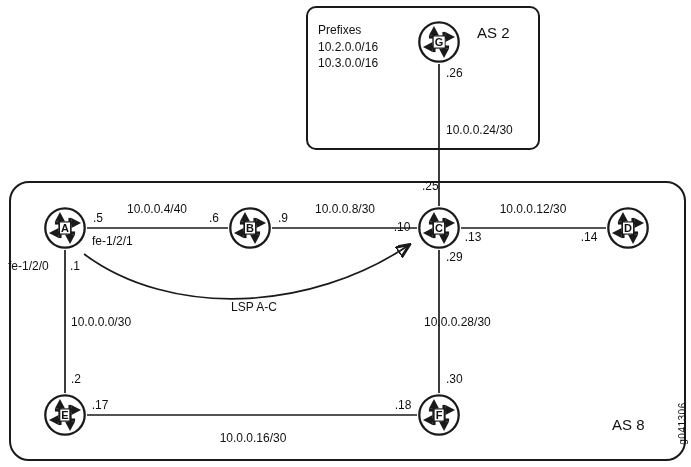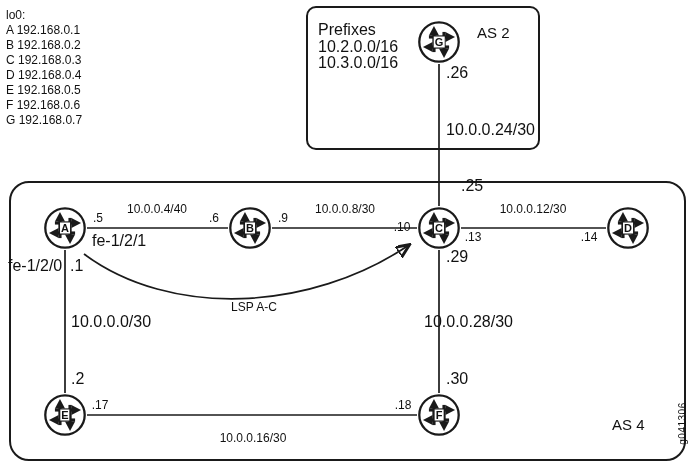--- a/index.html
+++ b/index.html
@@ -12,21 +12,21 @@
   #as1-box{left:9px;top:181px;width:673px;height:276px;border-radius:20px;}
   .wires{position:absolute;left:0;top:0;pointer-events:none;}
   .wires line,.wires path{stroke:#1a1a1a;stroke-width:1.7;fill:none;}
   .router{position:absolute;width:44px;height:44px;}
   .router svg{width:100%;height:100%;display:block;}
   .rletter{
     position:absolute;left:50%;top:50%;transform:translate(-50%,-50%);
     background:#fff;font-size:11px;font-weight:bold;line-height:11px;padding:0 1px;
   }
   .cl{position:absolute;transform:translate(-50%,-50%);white-space:nowrap;font-size:12px;}
-  .ll{position:absolute;transform:translate(0,-50%);white-space:nowrap;font-size:16px;}
+  .ll{position:absolute;transform:translate(0,-50%);white-space:nowrap;font-size:12px;}
   .as-label{font-size:15px;}
   #legend{position:absolute;left:6px;top:8px;font-size:12px;line-height:15px;}
   #watermark{
     position:absolute;left:654px;top:418px;width:56px;text-align:center;
     transform:rotate(-90deg);font-size:10px;letter-spacing:.5px;
   }
 </style>
 </head>
 <body>
 
@@ -107,39 +107,29 @@
       </svg>
     <span class="rletter">F</span>
   </div>
   <div class="router" style="left:417px;top:20px">
     <svg viewBox="0 0 48 48">
         <use href="#router-symbol"></use>
       </svg>
     <span class="rletter">G</span>
   </div>
 
-  <div id="legend">
-    <div>lo0:</div>
-    <div>A 192.168.0.1</div>
-    <div>B 192.168.0.2</div>
-    <div>C 192.168.0.3</div>
-    <div>D 192.168.0.4</div>
-    <div>E 192.168.0.5</div>
-    <div>F 192.168.0.6</div>
-    <div>G 192.168.0.7</div>
-  </div>
 
   <div class="ll" style="left:318px;top:30px">Prefixes</div>
   <div class="ll" style="left:318px;top:47px">10.2.0.0/16</div>
   <div class="ll" style="left:318px;top:63px">10.3.0.0/16</div>
   <div class="ll as-label" style="left:477px;top:32px">AS 2</div>
 
   <div class="ll" style="left:446px;top:73px">.26</div>
   <div class="ll" style="left:446px;top:130px">10.0.0.24/30</div>
-  <div class="ll" style="left:461px;top:186px">.25</div>
+  <div class="ll" style="left:422px;top:186px">.25</div>
 
   <div class="cl" style="left:157px;top:209px">10.0.0.4/40</div>
   <div class="cl" style="left:98px;top:218px">.5</div>
   <div class="cl" style="left:214px;top:218px">.6</div>
 
   <div class="cl" style="left:345px;top:209px">10.0.0.8/30</div>
   <div class="cl" style="left:283px;top:218px">.9</div>
   <div class="cl" style="left:402px;top:227px">.10</div>
 
   <div class="cl" style="left:533px;top:209px">10.0.0.12/30</div>
@@ -155,17 +145,17 @@
 
   <div class="cl" style="left:100px;top:405px">.17</div>
   <div class="cl" style="left:403px;top:405px">.18</div>
   <div class="cl" style="left:253px;top:438px">10.0.0.16/30</div>
 
   <div class="ll" style="left:446px;top:257px">.29</div>
   <div class="ll" style="left:424px;top:322px">10.0.0.28/30</div>
   <div class="ll" style="left:446px;top:379px">.30</div>
 
   <div class="cl" style="left:254px;top:307px">LSP A-C</div>
-  <div class="ll as-label" style="left:612px;top:424px">AS 4</div>
+  <div class="ll as-label" style="left:612px;top:424px">AS 8</div>
 
   <div id="watermark">g041306</div>
 
 </div>
 
 </body></html>

